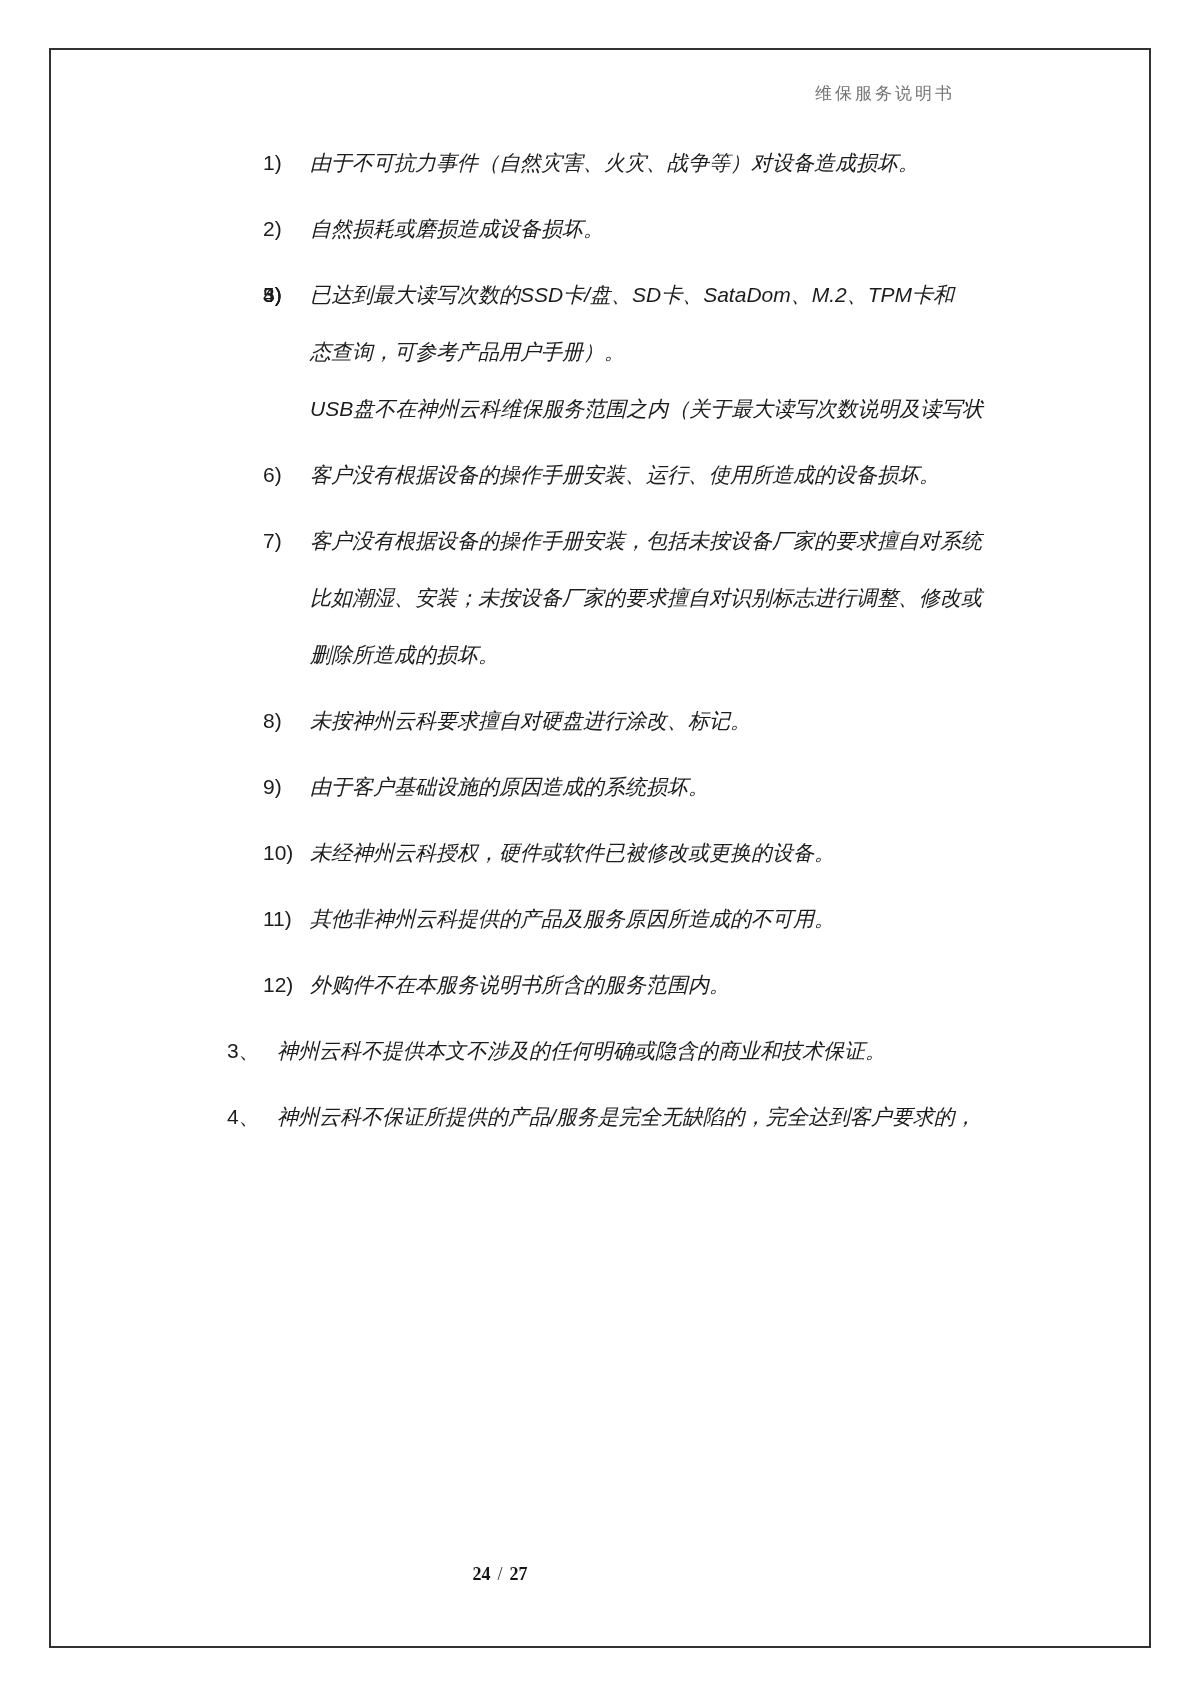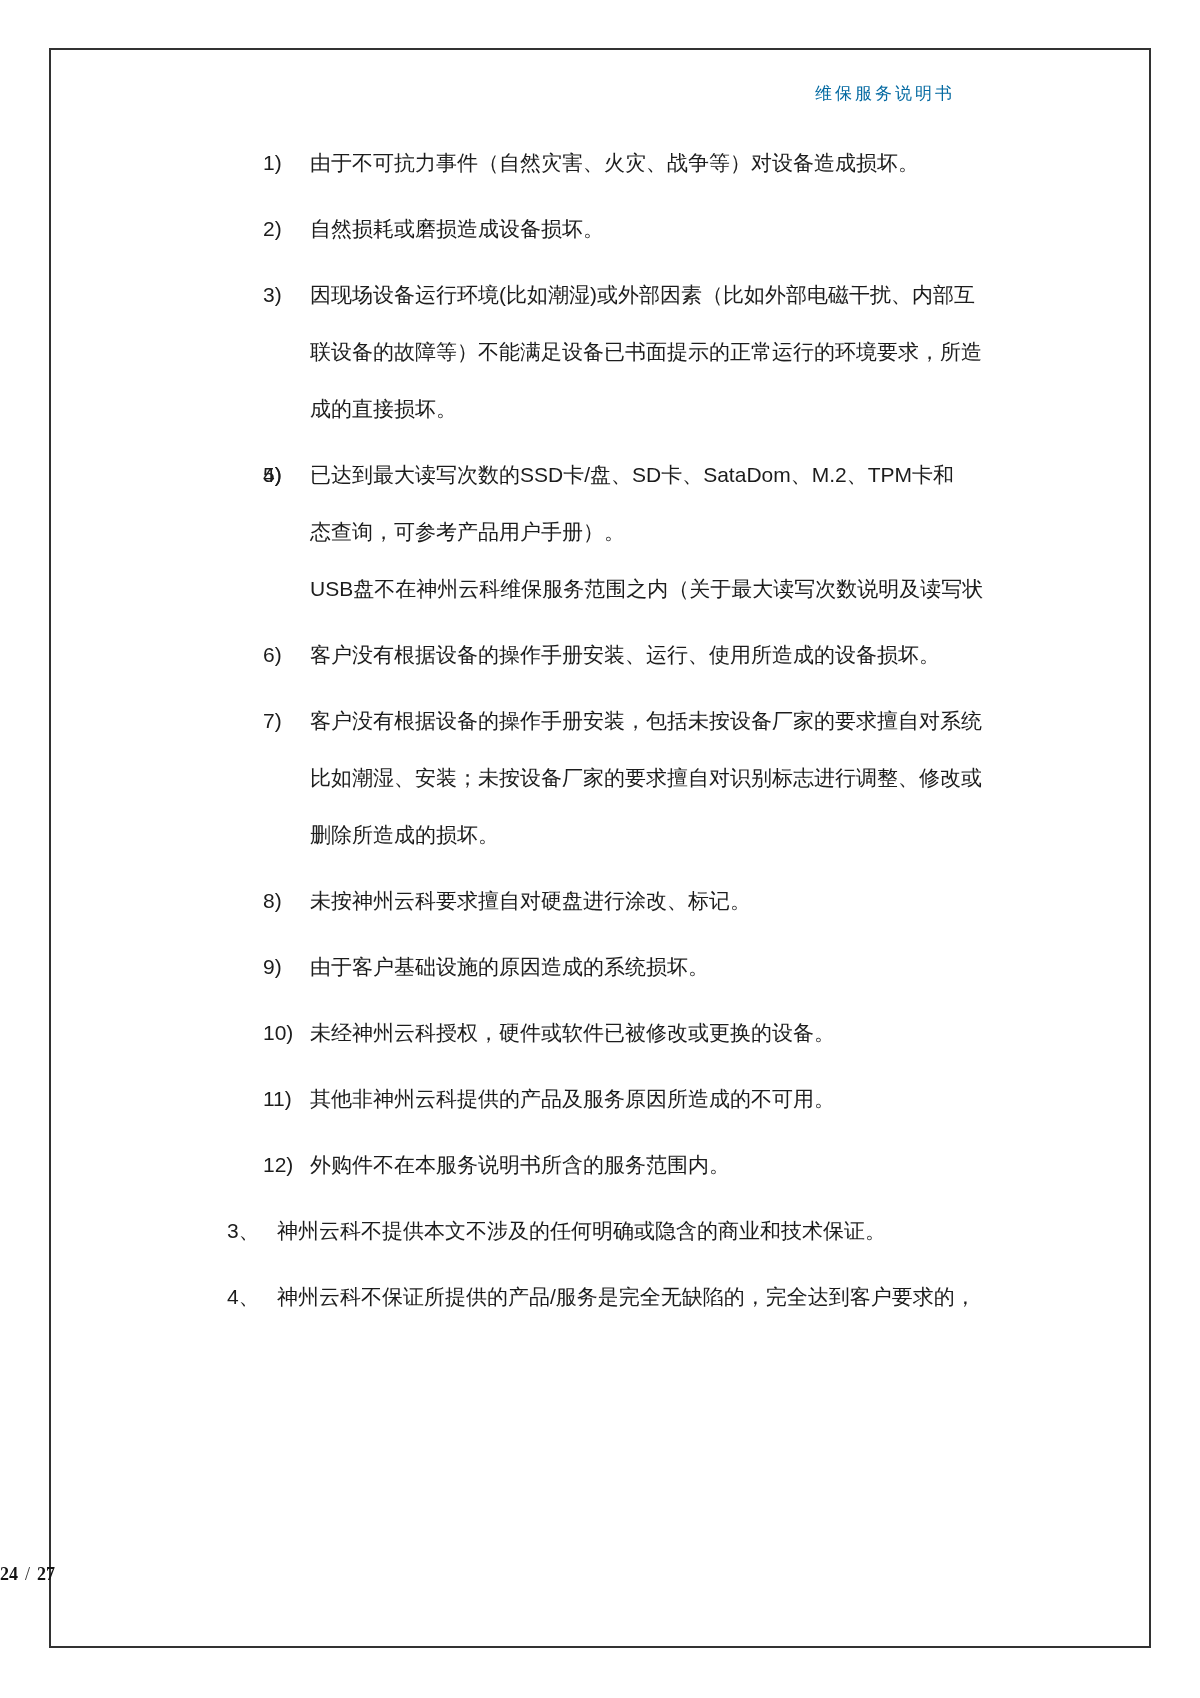--- a/index.html
+++ b/index.html
@@ -23,21 +23,21 @@
   }
   .header-title {
     position: absolute;
     top: 82px;
     left: 0;
     width: 955px;
     text-align: right;
     font-family: "Liberation Serif", serif;
     font-size: 17px;
     letter-spacing: 3px;
-    color: #0369a1;
+    color: #737373;
   }
   .content {
     position: absolute;
     top: 134px;
     left: 0;
     width: 1000px;
   }
   .item {
     position: relative;
     padding-left: 310px;
@@ -47,27 +47,27 @@
   }
   .item .num {
     position: absolute;
     left: 263px;
     top: 0;
     line-height: 57px;
     white-space: nowrap;
   }
   .item.level0 { padding-left: 277px; }
   .item.level0 .num { left: 227px; }
-  .item .line { white-space: nowrap; }
+  .item .line { white-space: nowrap; font-style: italic; }
   .footer {
     position: absolute;
     top: 1560px;
     left: 0;
     width: 1000px;
-    text-align: left;
+    text-align: center;
     font-family: "Liberation Serif", serif;
     font-size: 18px;
     line-height: 28px;
     color: #141414;
   }
   .footer .pg-num { font-weight: bold; }
   .footer .pg-sep { font-weight: normal; margin: 0 7px; color: #2e2e2e; }
 </style>
 </head>
 <body>
@@ -85,25 +85,20 @@
         </div>
       </div>
       <div class="item level1">
         <span class="num">2)</span>
         <div class="lines">
           <div class="line">自然损耗或磨损造成设备损坏。</div>
         </div>
       </div>
       <div class="item level1">
         <span class="num">3)</span>
-        <div class="lines">
-          <div class="line">因现场设备运行环境(比如潮湿)或外部因素（比如外部电磁干扰、内部互</div>
-          <div class="line">联设备的故障等）不能满足设备已书面提示的正常运行的环境要求，所造</div>
-          <div class="line">成的直接损坏。</div>
-        </div>
       </div>
       <div class="item level1">
         <span class="num">4)</span>
       </div>
       <div class="item level1">
         <span class="num">5)</span>
         <div class="lines">
           <div class="line">已达到最大读写次数的SSD卡/盘、SD卡、SataDom、M.2、TPM卡和</div>
           <div class="line">态查询，可参考产品用户手册）。</div>
           <div class="line">USB盘不在神州云科维保服务范围之内（关于最大读写次数说明及读写状</div>

